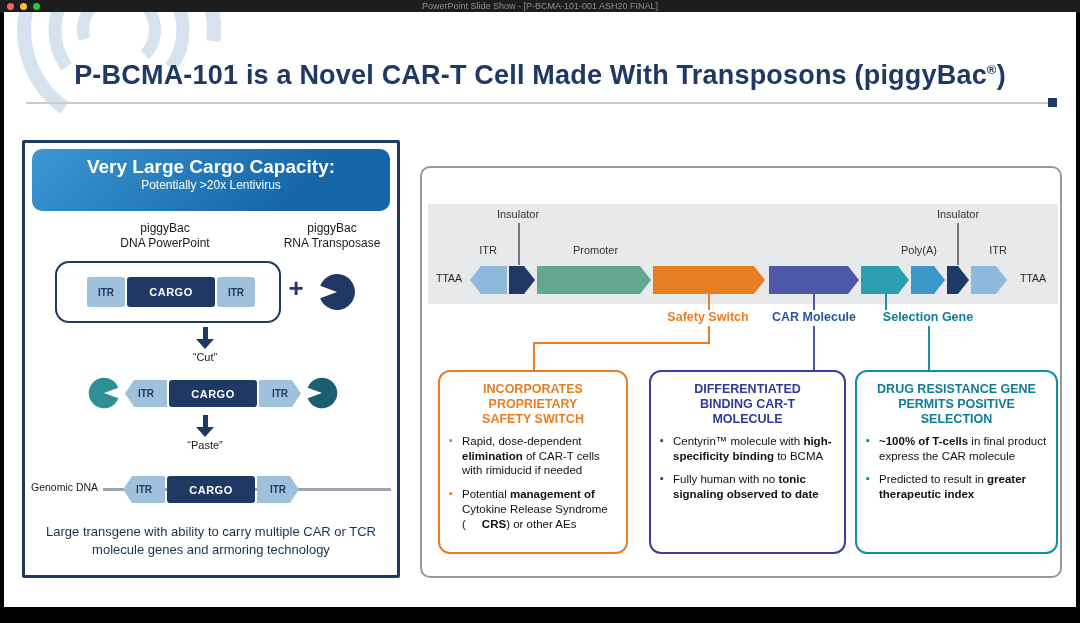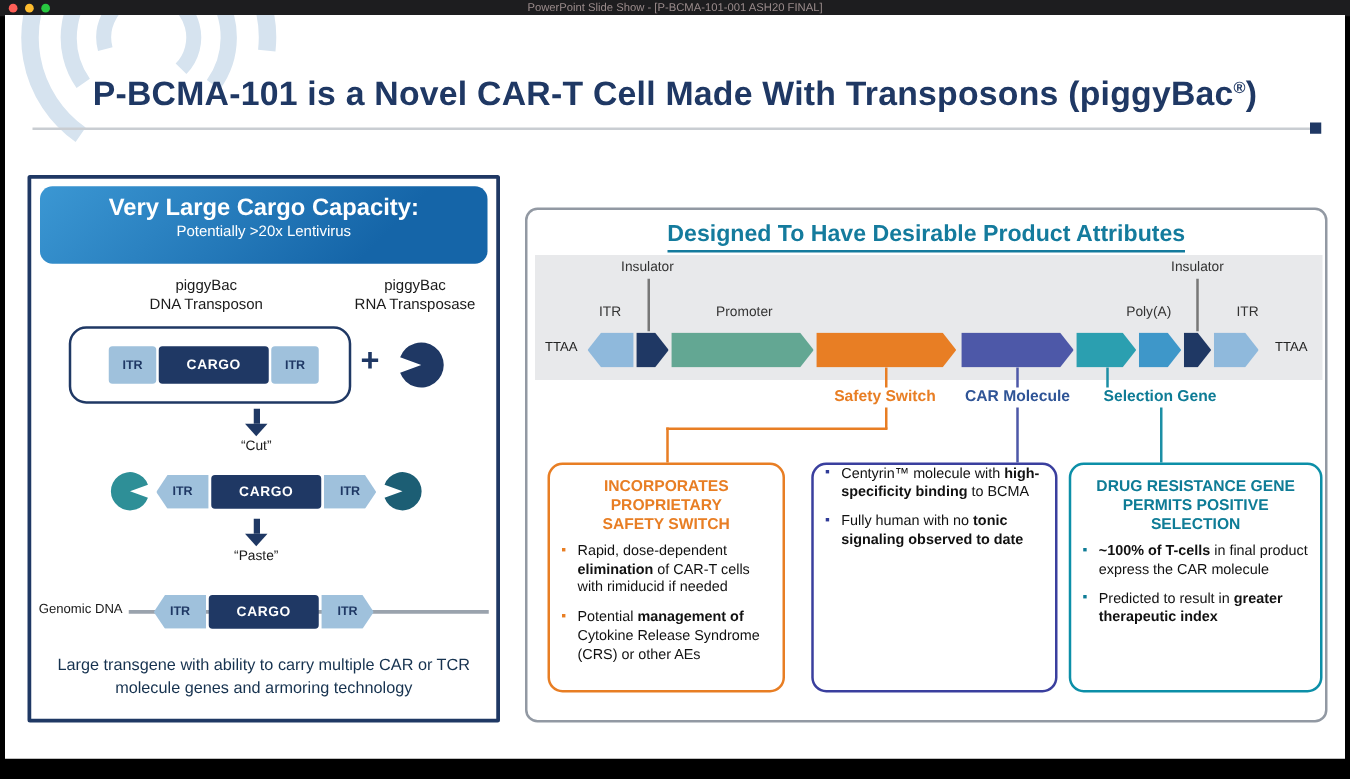--- a/index.html
+++ b/index.html
@@ -111,21 +111,21 @@
     <div class="title-rule-end"></div>
 
     <section class="left-panel">
       <div class="lp-header">
         <div class="lp-h1">Very Large Cargo Capacity:</div>
         <div class="lp-h2">Potentially &gt;20x Lentivirus</div>
       </div>
 
       <div class="lbl" style="left:55px; top:78px; width:170px;">
         <div>piggyBac</div>
-        <div>DNA Transposon</div>
+        <div>DNA PowerPoint</div>
       </div>
       <div class="lbl" style="left:222px; top:78px; width:170px;">
         <div>piggyBac</div>
         <div>RNA Transposase</div>
       </div>
 
       <div class="bracket"></div>
       <div class="itr-box" style="left:62px; top:134px; width:38px; height:30px;">ITR</div>
       <div class="cargo-box" style="left:102px; top:134px; width:88px; height:30px;">CARGO</div>
       <div class="itr-box" style="left:192px; top:134px; width:38px; height:30px;">ITR</div>
@@ -159,23 +159,20 @@
       <div class="genomic-lbl" style="left:6px; top:338px; width:72px;">Genomic DNA</div>
       <div class="gline" style="left:78px; top:345px; width:288px; height:3px;"></div>
       <div class="itr-box itr-tag-left" style="left:98px; top:333px; width:42px; height:27px;">ITR</div>
       <div class="cargo-box" style="left:142px; top:333px; width:88px; height:27px;">CARGO</div>
       <div class="itr-box itr-tag-right" style="left:232px; top:333px; width:42px; height:27px;">ITR</div>
 
       <div class="lp-footer">Large transgene with ability to carry multiple CAR or TCR molecule genes and armoring technology</div>
     </section>
 
     <section class="right-panel">
-      <div class="rp-header">
-        <span>Designed To Have Desirable Product Attributes</span>
-      </div>
 
       <div class="band">
         <div class="band-lbl" style="left:38px; top:4px; width:104px;">Insulator</div>
         <div class="vline" style="left:90px; top:19px; height:42px;"></div>
         <div class="band-lbl" style="left:30px; top:40px; width:60px;">ITR</div>
         <div class="band-lbl" style="left:110px; top:40px; width:115px;">Promoter</div>
         <div class="band-lbl" style="left:458px; top:40px; width:66px;">Poly(A)</div>
         <div class="band-lbl" style="left:542px; top:40px; width:56px;">ITR</div>
         <div class="band-lbl" style="left:478px; top:4px; width:104px;">Insulator</div>
         <div class="vline" style="left:529px; top:19px; height:42px;"></div>
@@ -204,24 +201,25 @@
       <div class="conn" style="left:286px; top:158px; width:2px; height:17px; background:#E87E24;"></div>
       <div class="conn" style="left:111px; top:174px; width:177px; height:2px; background:#E87E24;"></div>
       <div class="conn" style="left:111px; top:174px; width:2px; height:28px; background:#E87E24;"></div>
       <div class="conn" style="left:391px; top:158px; width:2px; height:44px; background:#4D58A8;"></div>
       <div class="conn" style="left:506px; top:158px; width:2px; height:44px; background:#1C8FA5;"></div>
 
       <div class="attr-box box-orange" style="left:16px; width:190px;">
         <div class="box-title">INCORPORATES PROPRIETARY SAFETY SWITCH</div>
         <ul>
           <li><span>Rapid, dose-dependent </span><span style="font-weight: 700;">elimination</span><span> of CAR-T cells with rimiducid if needed</span></li>
-          <li><span>Potential </span><span style="font-weight: 700;">management of</span><span> Cytokine Release Syndrome (</span><span style="font-weight: 400;">CRS</span><span>) or other AEs</span></li>
+          <li><span>Potential </span><span style="font-weight: 700;">management of</span><span> Cytokine Release Syndrome (</span><span style="font-weight: 700; margin-left: 16px;">CRS</span><span>) or other AEs</span></li>
         </ul>
       </div>
       <div class="attr-box box-blue" style="left:227px; width:197px;">
+        <div class="box-title">DIFFERENTIATED BINDING CAR-T MOLECULE</div>
         <ul>
           <li><span>Centyrin™ molecule with </span><span style="font-weight: 700;">high-specificity binding</span><span> to BCMA</span></li>
           <li><span>Fully human with no </span><span style="font-weight: 700;">tonic signaling observed to date</span></li>
         </ul>
       </div>
       <div class="attr-box box-teal" style="left:433px; width:203px;">
         <div class="box-title">DRUG RESISTANCE GENE PERMITS POSITIVE SELECTION</div>
         <ul>
           <li><span style="font-weight: 700;">~100% of T-cells</span><span> in final product express the CAR molecule</span></li>
           <li><span>Predicted to result in </span><span style="font-weight: 700;">greater therapeutic index</span></li>

